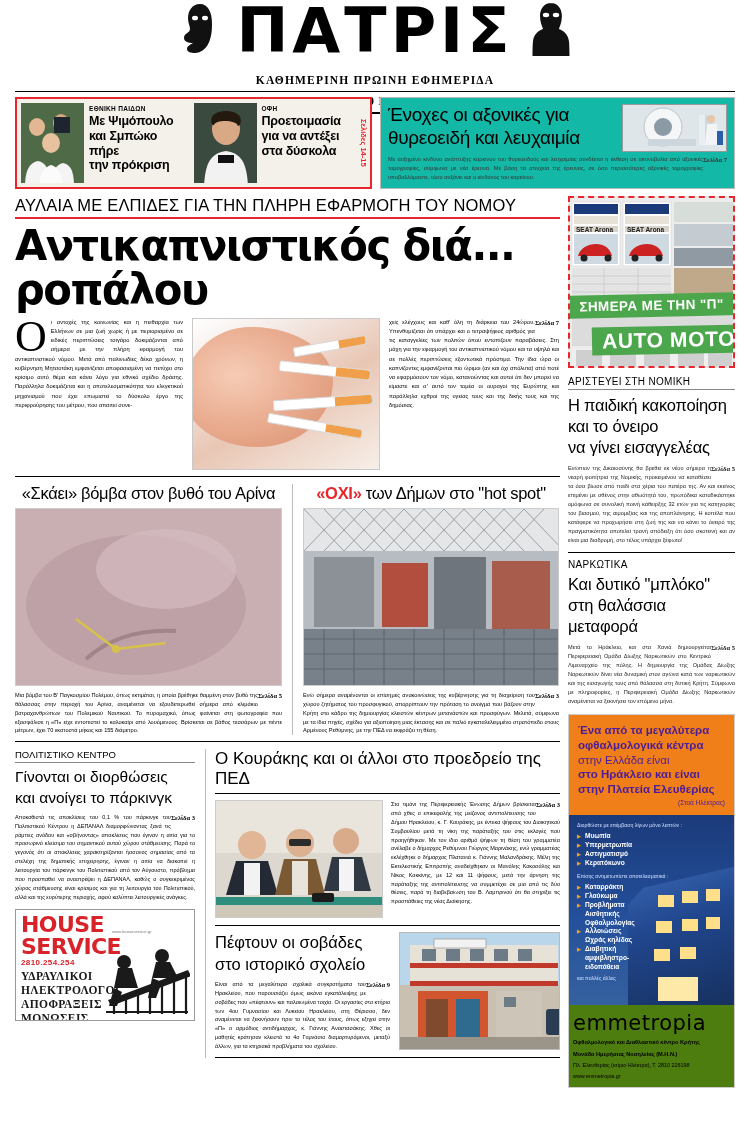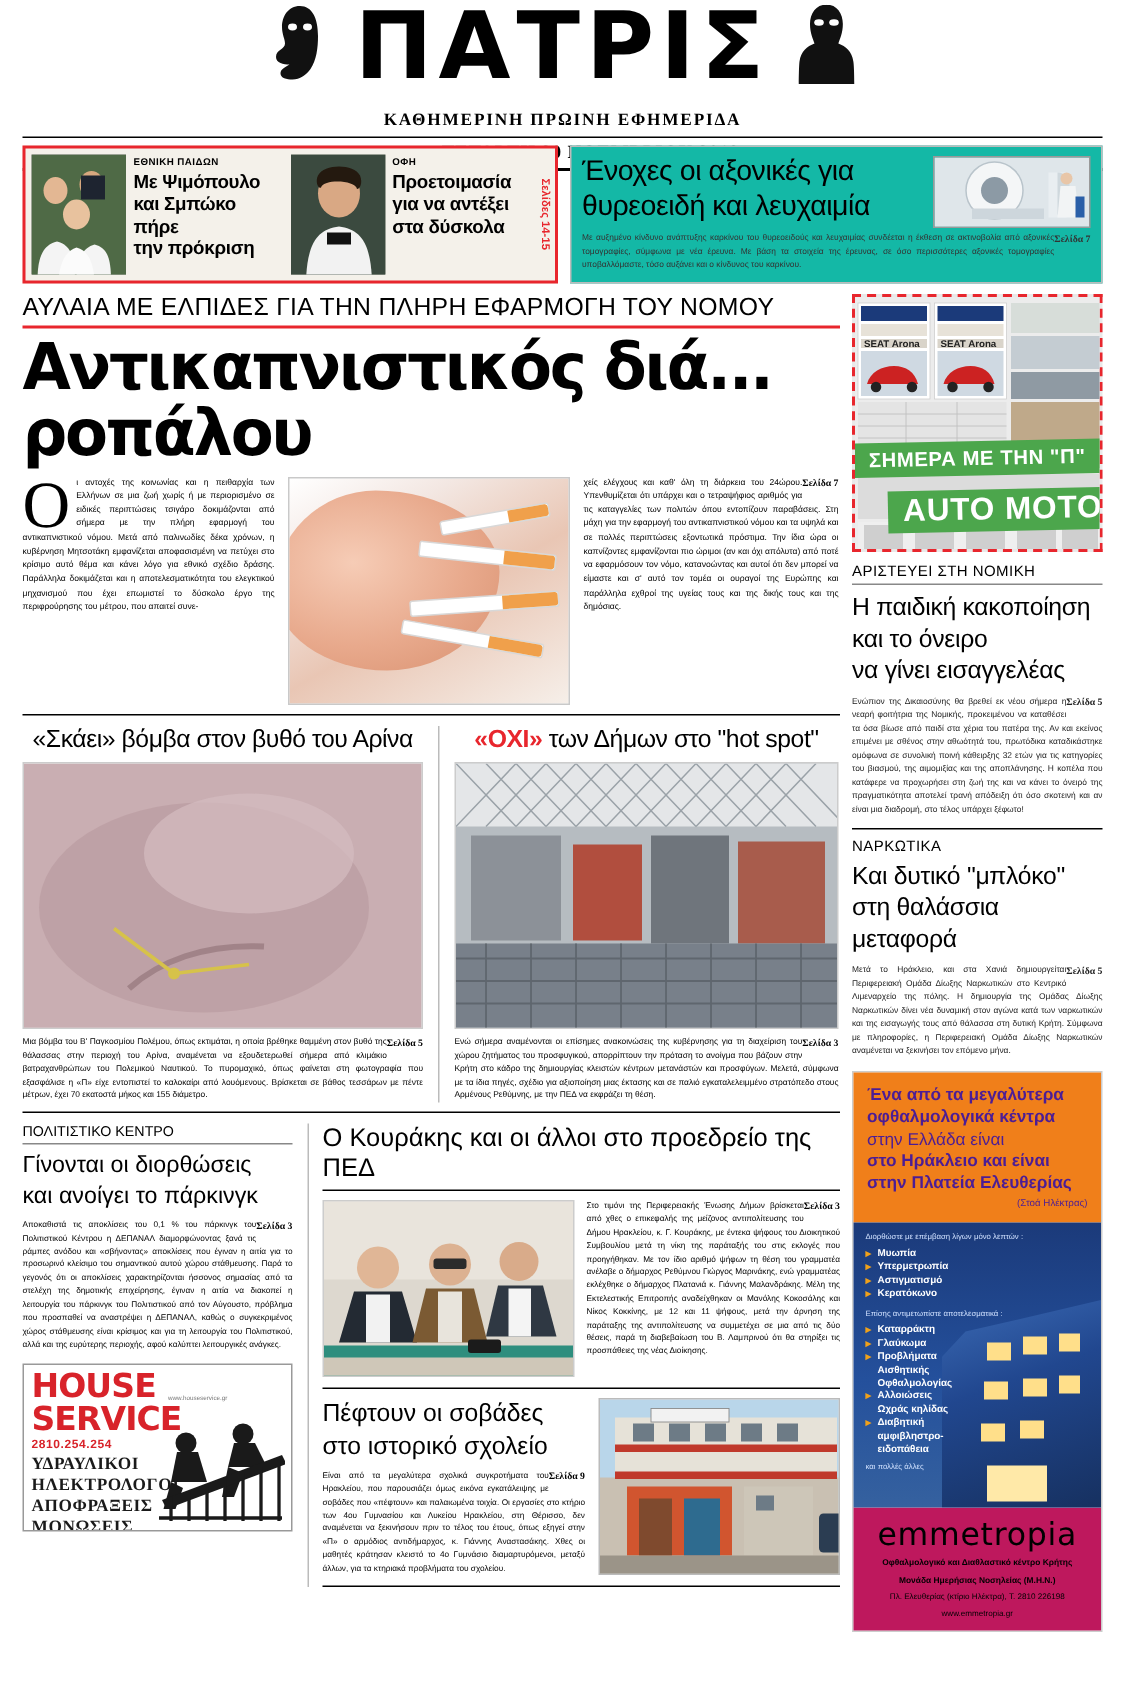--- a/index.html
+++ b/index.html
@@ -143,21 +143,21 @@
   .emmet-mid li { color: #fff; font-size: 6.6px; font-weight: bold; line-height: 1.35; position: relative; padding-left: 8px; }
   .emmet-mid li::before { content: "\25B6"; color: #f0a11a; position: absolute; left: 0; top: 1px; font-size: 5px; }
   .emmet-mid li.cont { padding-left: 8px; }
   .emmet-mid li.cont::before { content: ""; }
   .emmet-build {
     position: absolute; right: -6px; bottom: 0; width: 112px; height: 140px;
     background: linear-gradient(160deg,#3c6bb5 0%,#21478f 40%,#16305f 100%);
     clip-path: polygon(14% 16%, 100% 0%, 100% 100%, 0% 100%, 0% 28%);
   }
   .win { position: absolute; background: #ffdf8a; }
-  .emmet-bot { background: #be185d; text-align: center; padding: 6px 4px 7px 4px; }
+  .emmet-bot { background: #4d7c0f; padding: 6px 4px 7px 4px; }
   .emmet-logo { font-size: 21px; letter-spacing: .5px; font-family: "DejaVu Sans", sans-serif; }
   .emmet-l2 { font-size: 5.6px; font-weight: bold; margin-top: 3px; line-height: 1.5; }
   .emmet-l3 { font-size: 5.4px; margin-top: 3px; line-height: 1.5; }
 
   
   .midrow { display: flex; gap: 10px; margin-top: 7px; }
   .mid-a { width: 267px; }
   .mid-b { width: 267px; border-left: 1px solid #bbb; padding-left: 10px; }
   .mid-head { font-size: 16.5px; font-weight: normal; letter-spacing: -.3px; text-align: center; }
   .mid-head .red { color: #e8262d; font-weight: bold; }

